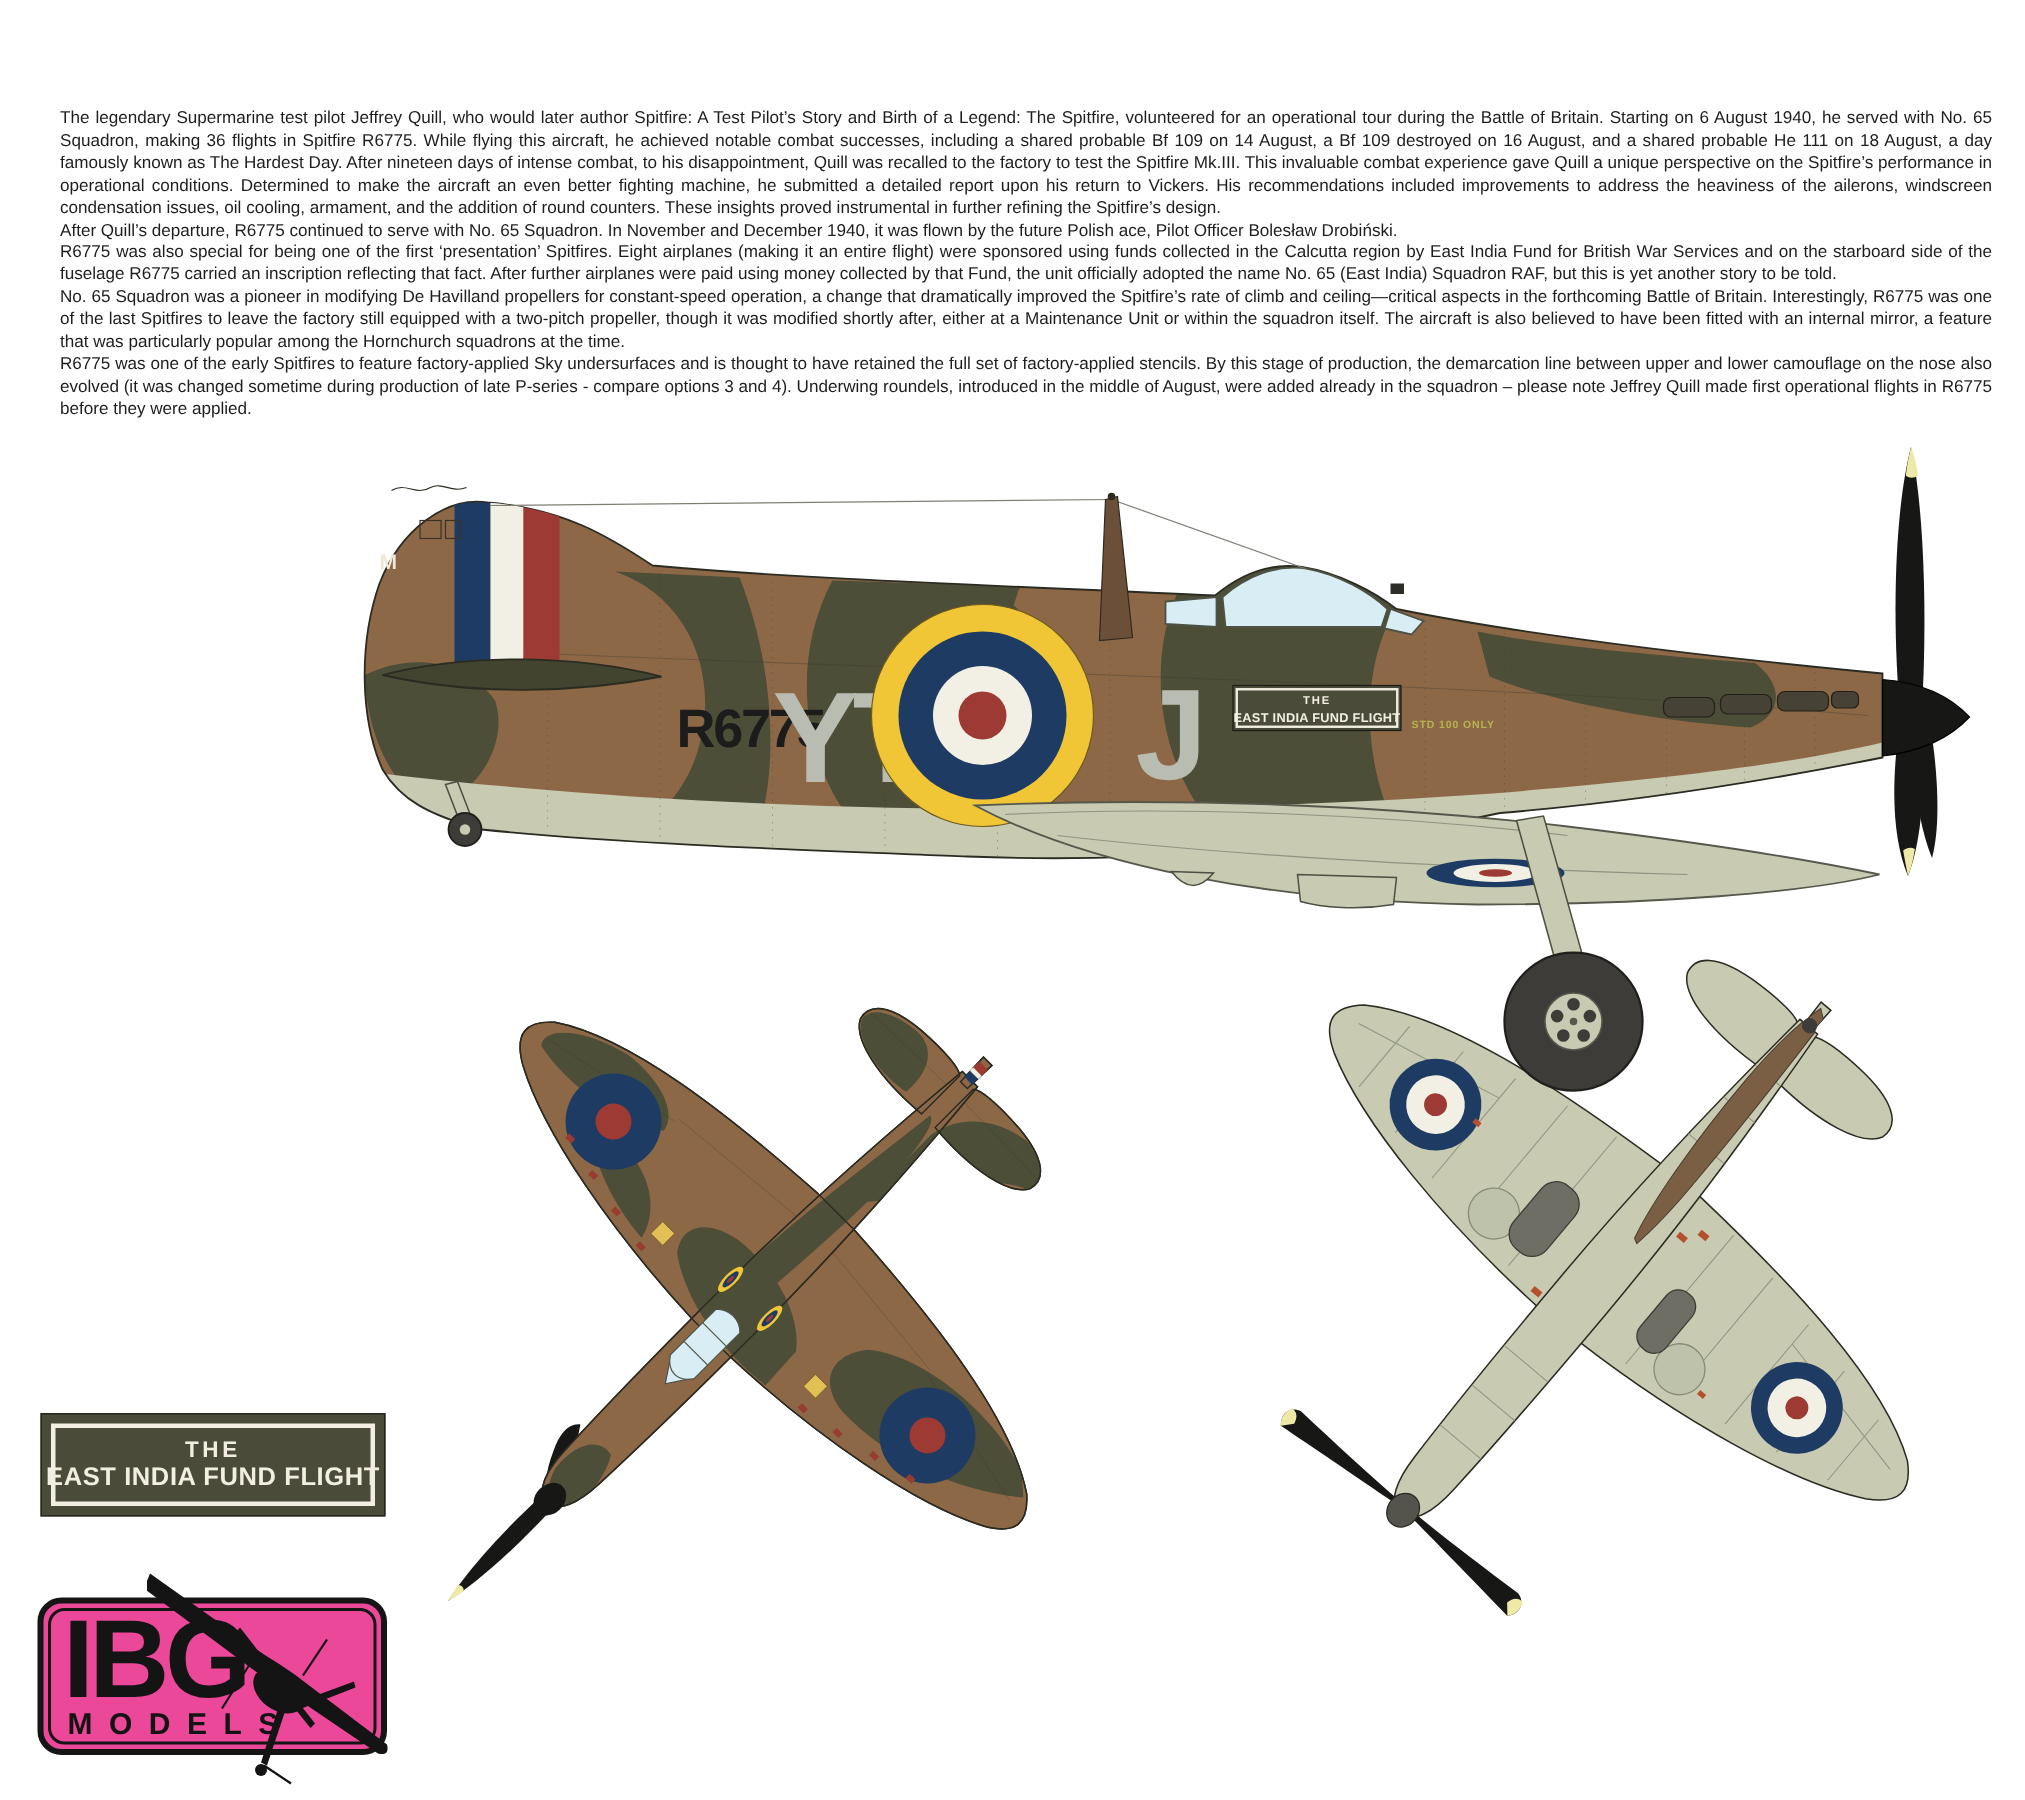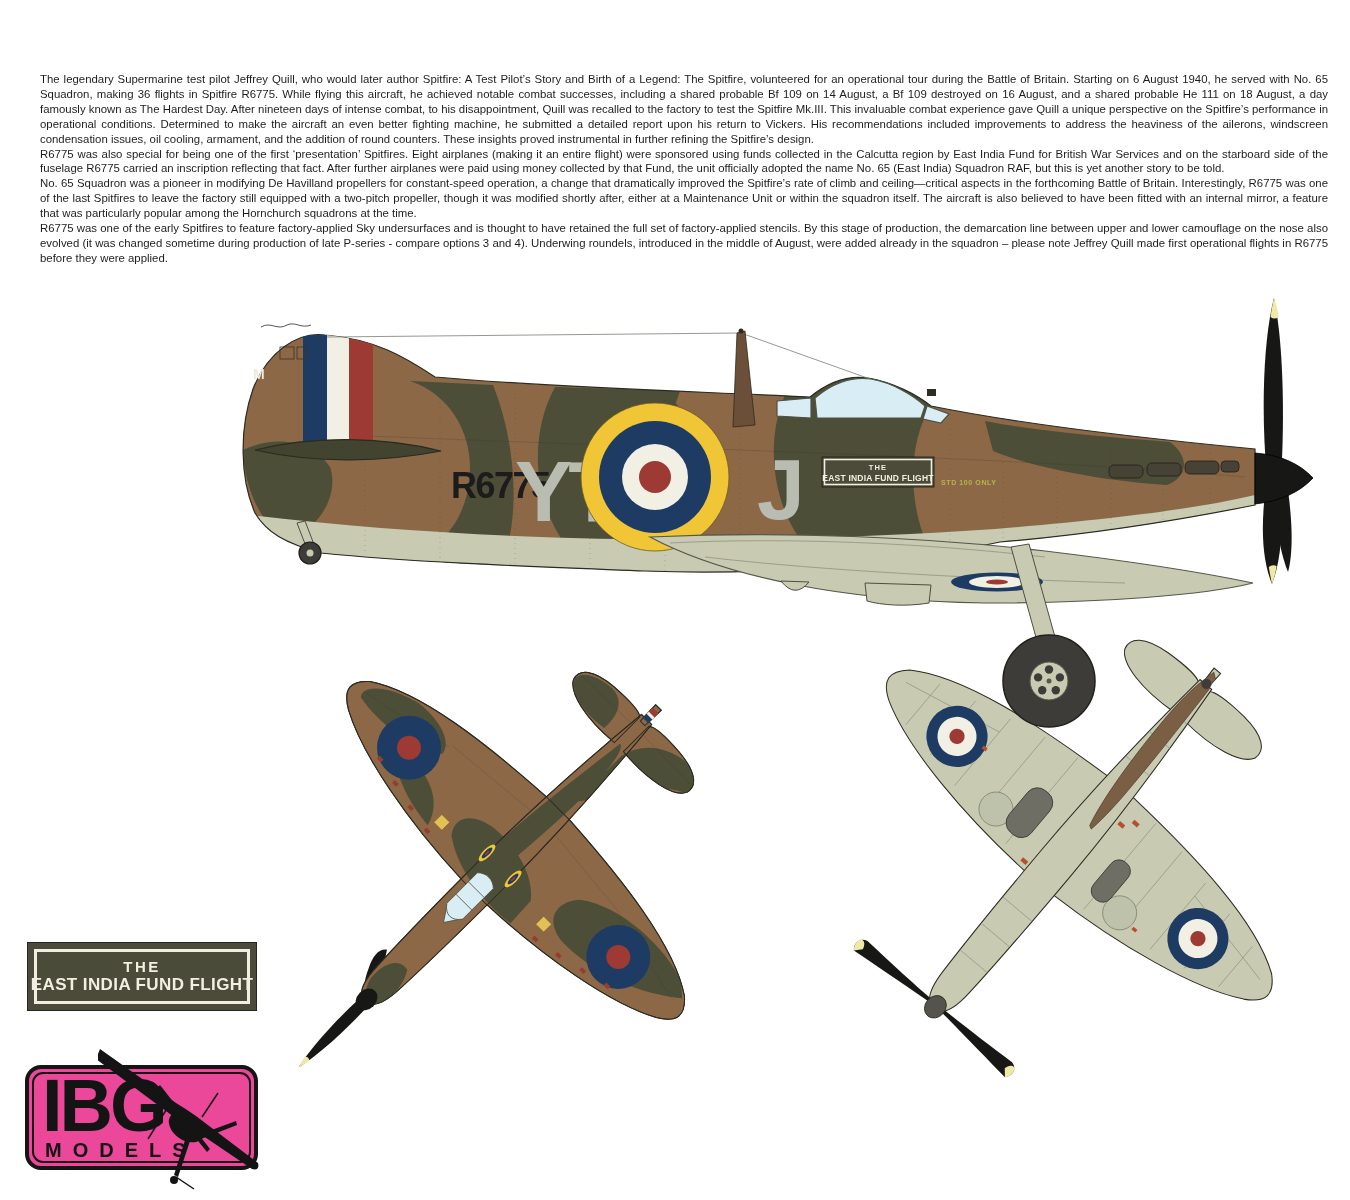--- a/index.html
+++ b/index.html
@@ -37,20 +37,21 @@
 </head>
 <body>
 
 <div id="canvas">
 
   <div class="hdr">
   </div>
 
   <div class="bodytext">
     <p>The legendary Supermarine test pilot Jeffrey Quill, who would later author Spitfire: A Test Pilot’s Story and Birth of a Legend: The Spitfire, volunteered for an operational tour during the Battle of Britain. Starting on 6 August 1940, he served with No. 65 Squadron, making 36 flights in Spitfire R6775. While flying this aircraft, he achieved notable combat successes, including a shared probable Bf 109 on 14 August, a Bf 109 destroyed on 16 August, and a shared probable He 111 on 18 August, a day famously known as The Hardest Day. After nineteen days of intense combat, to his disappointment, Quill was recalled to the factory to test the Spitfire Mk.III. This invaluable combat experience gave Quill a unique perspective on the Spitfire’s performance in operational conditions. Determined to make the aircraft an even better fighting machine, he submitted a detailed report upon his return to Vickers. His recommendations included improvements to address the heaviness of the ailerons, windscreen condensation issues, oil cooling, armament, and the addition of round counters. These insights proved instrumental in further refining the Spitfire’s design.</p>
+    <p>After Quill’s departure, R6775 continued to serve with No. 65 Squadron. In November and December 1940, it was flown by the future Polish ace, Pilot Officer Bolesław Drobiński.</p>
     <p>R6775 was also special for being one of the first ‘presentation’ Spitfires. Eight airplanes (making it an entire flight) were sponsored using funds collected in the Calcutta region by East India Fund for British War Services and on the starboard side of the fuselage R6775 carried an inscription reflecting that fact. After further airplanes were paid using money collected by that Fund, the unit officially adopted the name No. 65 (East India) Squadron RAF, but this is yet another story to be told.</p>
     <p>No. 65 Squadron was a pioneer in modifying De Havilland propellers for constant-speed operation, a change that dramatically improved the Spitfire’s rate of climb and ceiling—critical aspects in the forthcoming Battle of Britain. Interestingly, R6775 was one of the last Spitfires to leave the factory still equipped with a two-pitch propeller, though it was modified shortly after, either at a Maintenance Unit or within the squadron itself. The aircraft is also believed to have been fitted with an internal mirror, a feature that was particularly popular among the Hornchurch squadrons at the time.</p>
     <p>R6775 was one of the early Spitfires to feature factory-applied Sky undersurfaces and is thought to have retained the full set of factory-applied stencils. By this stage of production, the demarcation line between upper and lower camouflage on the nose also evolved (it was changed sometime during production of late P-series - compare options 3 and 4). Underwing roundels, introduced in the middle of August, were added already in the squadron – please note Jeffrey Quill made first operational flights in R6775 before they were applied.</p>
   </div>
 
   <svg width="0" height="0" style="position:absolute" aria-hidden="true">
     <defs>
       <path id="pf-fus" d="M0 -253 C13 -253 19 -236 20 -212 C22 -165 23 -95 23 -30 C23 70 16 170 9 245 L-9 245 C-16 170 -23 70 -23 -30 C-23 -95 -22 -165 -20 -212 C-19 -236 -13 -253 0 -253 Z"></path>
       <path id="pf-wing" d="M22 -60 C120 -56 220 -38 272 -10 C296 4 296 18 278 34 C225 70 120 82 22 88 L-22 88 C-120 82 -225 70 -278 34 C-296 18 -296 4 -272 -10 C-220 -38 -120 -56 -22 -60 Z"></path>
       <path id="pf-tails" d="M8 196 C55 192 92 200 100 216 C104 230 92 242 58 245 C30 247 12 245 8 241 Z M-8 196 C-55 192 -92 200 -100 216 C-104 230 -92 242 -58 245 C-30 247 -12 245 -8 241 Z M-4 238 L4 238 L5 266 L-5 266 Z"></path>

